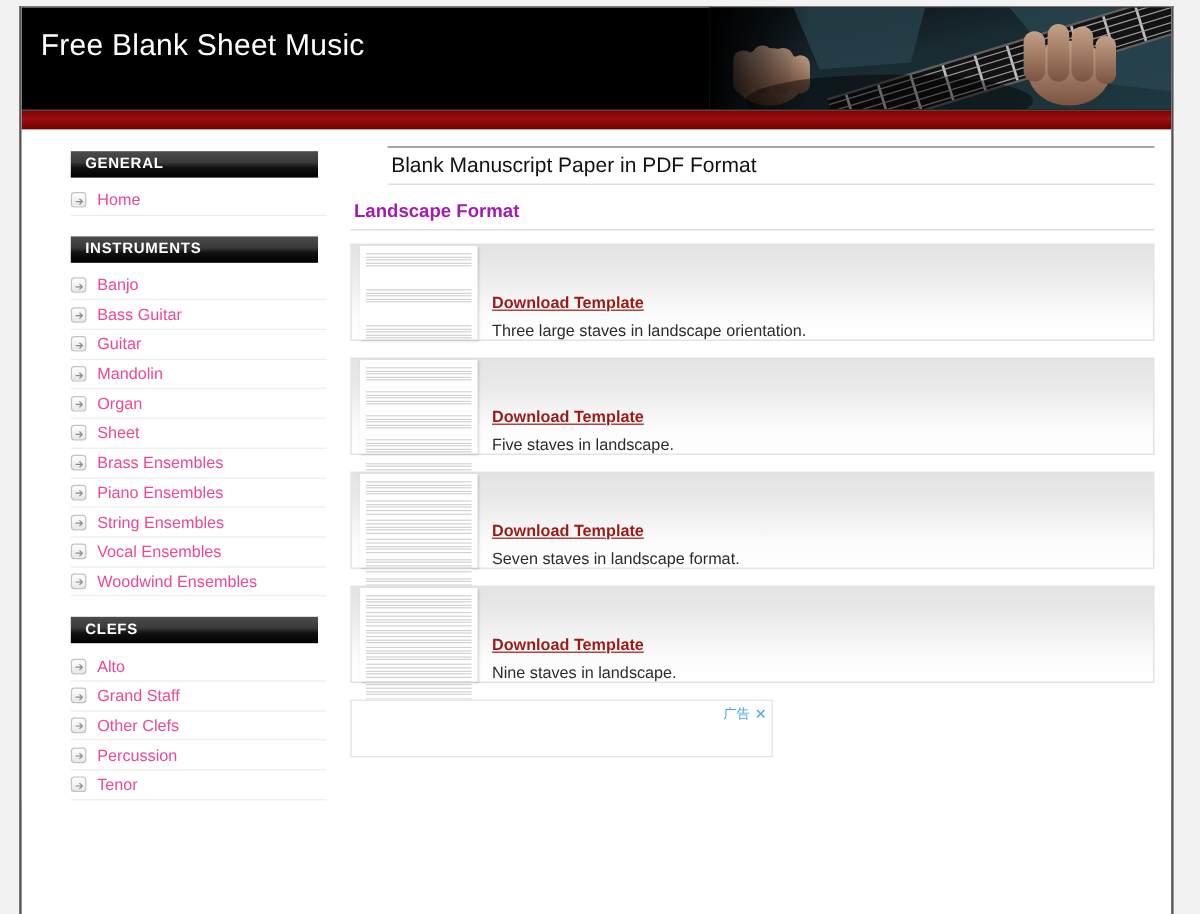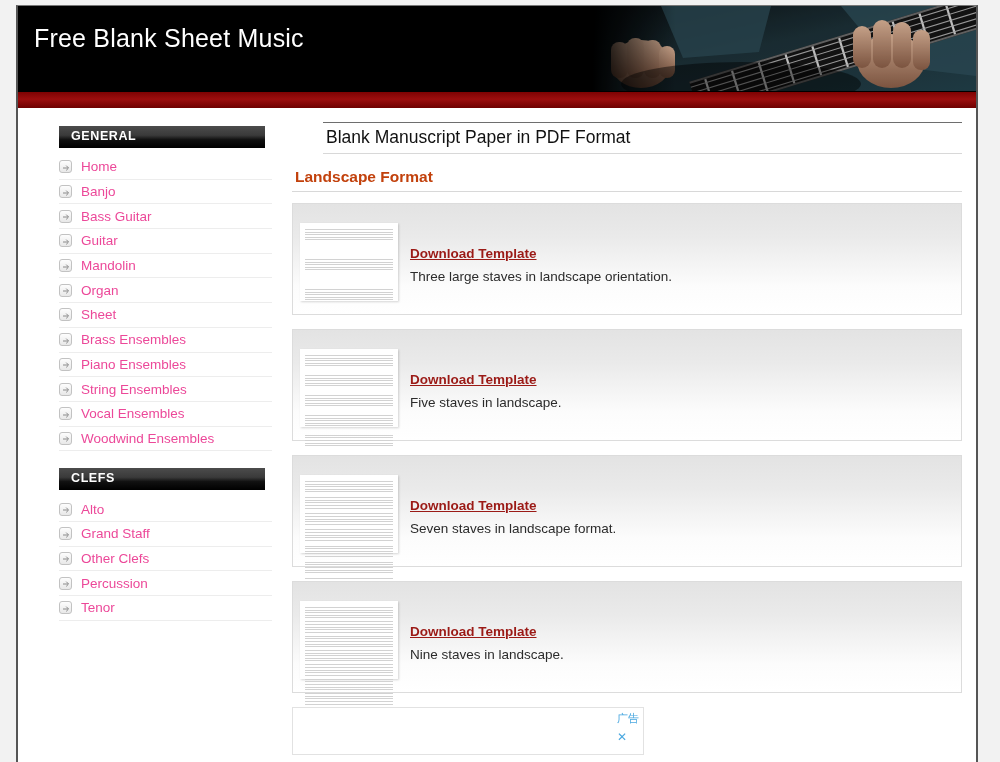--- a/index.html
+++ b/index.html
@@ -112,34 +112,34 @@
     color: #111;
     border-top: 1px solid #6e6e6e;
     border-bottom: 1px solid #d8d8d8;
     padding: 4px 0 5px 3px;
     margin-bottom: 14px;
     margin-left: 31px;
   }
   .section-title {
     font-size: 15.5px;
     font-weight: bold;
-    color: #c2410c;
+    color: #a21caf;
     padding: 0 0 5px 3px;
     border-bottom: 1px solid #d8d8d8;
     margin-bottom: 11px;
   }
 
   .card {
     position: relative;
-    height: 112px;
+    height: 81px;
     margin-bottom: 14px;
     background: linear-gradient(to bottom, #e3e3e3 0%, #eaeaea 30%, #f4f4f4 55%, #fcfcfc 75%, #ffffff 100%);
     border: 1px solid #dcdcdc;
     display: flex;
-    align-items: center;
+    align-items: flex-end;
   }
   .thumb {
     width: 98px; height: 78px;
     flex: 0 0 98px;
     margin: 6px 12px 0 7px;
     background: #ffffff;
     box-shadow: 1px 1px 2px rgba(0,0,0,0.16);
     padding: 6px 5px;
     display: flex;
     flex-direction: column;
@@ -174,22 +174,22 @@
     border: 1px solid #e2e2e2;
     background: #ffffff;
     margin-top: 6px;
   }
   .ad-label {
     position: absolute;
     right: 4px; top: 3px;
     font-size: 11px;
     color: #4aa8e0;
     display: flex;
+    align-items: center;
     gap: 4px;
-    flex-direction: column;
   }
   .ad-close { font-size: 12px; color: #4aa8e0; cursor: pointer; }
 </style>
 </head>
 <body>
 
 <div class="page-wrap">
 
   <div class="header">
     <div class="header-title">Free Blank Sheet Music</div>
@@ -273,20 +273,21 @@
         <li class="nav-item">
           <span class="nav-icon">
               <svg width="9" height="8" viewBox="0 0 9 8">
                 <path d="M1 4h5M4.2 1.6L6.6 4 4.2 6.4" stroke="#8a8a8a" stroke-width="1" fill="none"></path>
               </svg>
             </span>
           <span class="nav-label">Home</span>
         </li>
       </ul>
 
+      <div class="sec-head pad-top">INSTRUMENTS</div>
       <ul class="nav-list">
         <li class="nav-item">
           <span class="nav-icon">
               <svg width="9" height="8" viewBox="0 0 9 8">
                 <path d="M1 4h5M4.2 1.6L6.6 4 4.2 6.4" stroke="#8a8a8a" stroke-width="1" fill="none"></path>
               </svg>
             </span>
           <span class="nav-label">Banjo</span>
         </li>
         <li class="nav-item">

